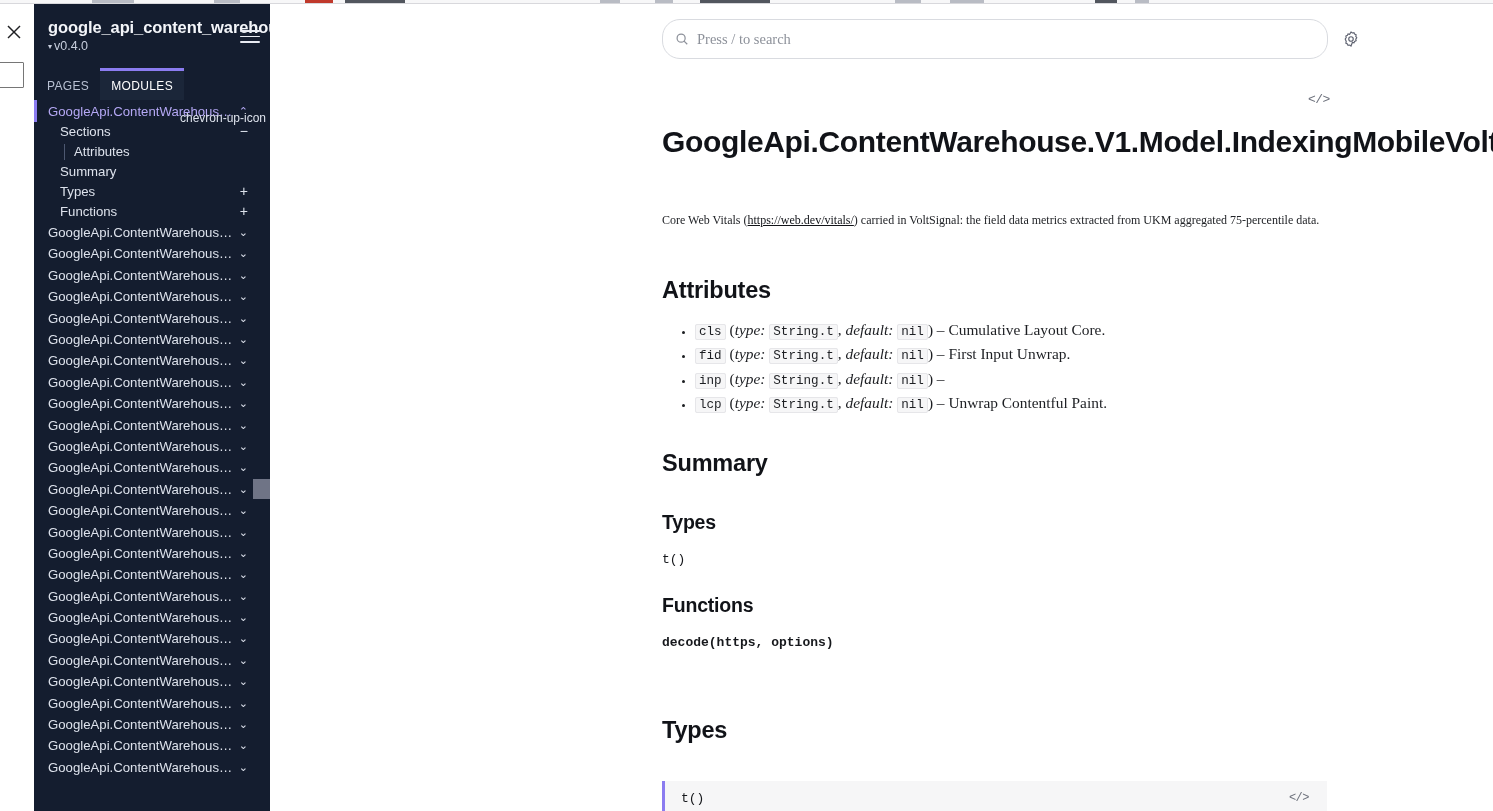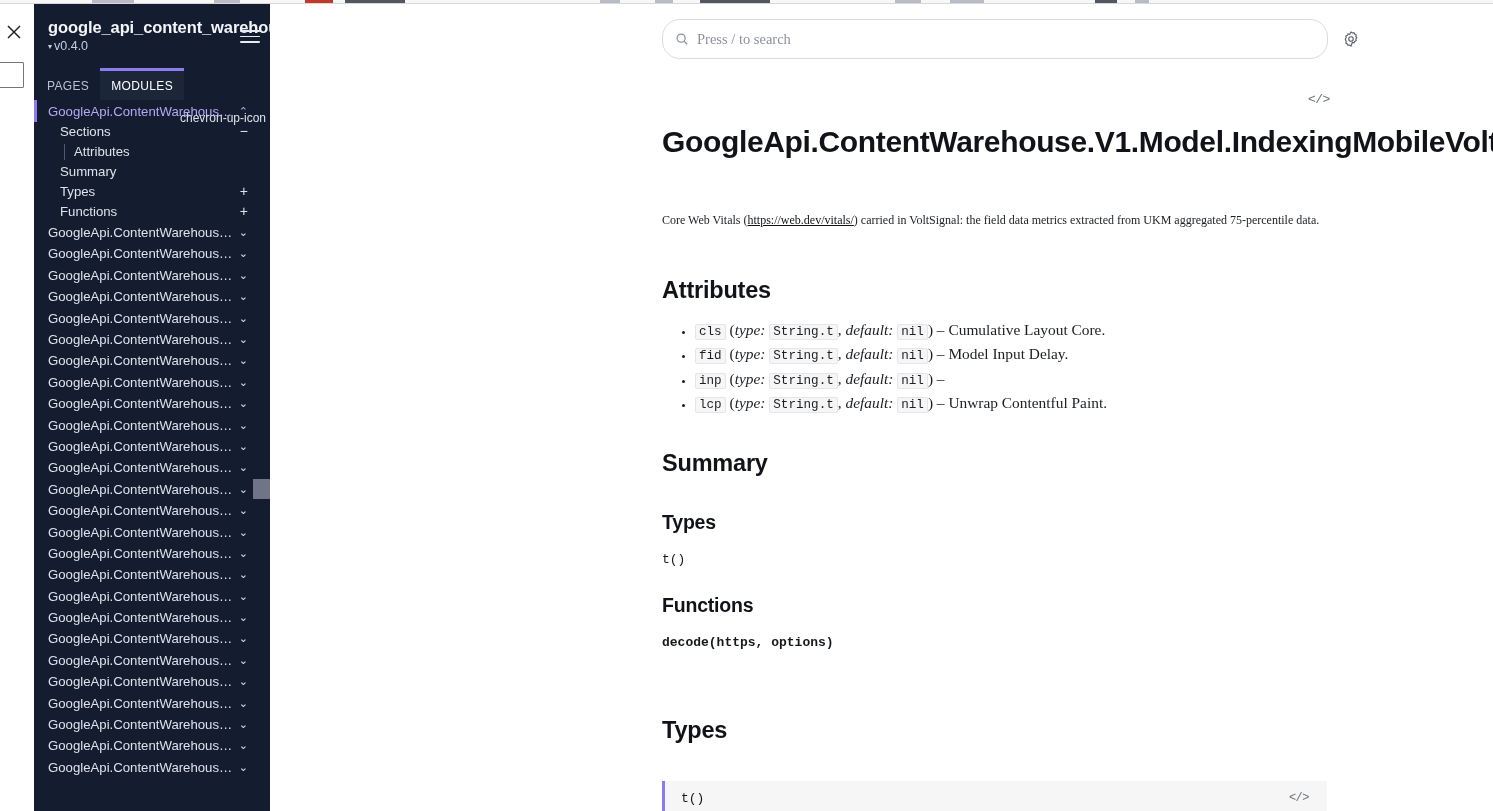--- a/index.html
+++ b/index.html
@@ -607,21 +607,21 @@
   <h1 id="page-title">GoogleApi.ContentWarehouse.V1.Model.IndexingMobileVoltCoreWebVitals</h1>
 
   <p id="page-intro">
     <span>Core Web Vitals (</span><a href="#">https://web.dev/vitals/</a><span>) carried in VoltSignal: the field data metrics extracted from UKM aggregated 75-percentile data.</span>
   </p>
 
   <h2 class="h2" id="h-attributes">Attributes</h2>
 
   <ul id="attr-list">
       <li><code class="inline">cls</code> (<span class="it">type:</span> <code class="inline">String.t</code>, <span class="it">default:</span> <code class="inline">nil</code>) – <span>Cumulative Layout Core.</span></li>
-      <li><code class="inline">fid</code> (<span class="it">type:</span> <code class="inline">String.t</code>, <span class="it">default:</span> <code class="inline">nil</code>) – <span>Model Input Delay.</span></li>
+      <li><code class="inline">fid</code> (<span class="it">type:</span> <code class="inline">String.t</code>, <span class="it">default:</span> <code class="inline">nil</code>) – <span>First Input Unwrap.</span></li>
       <li><code class="inline">inp</code> (<span class="it">type:</span> <code class="inline">String.t</code>, <span class="it">default:</span> <code class="inline">nil</code>) – <span></span></li>
       <li><code class="inline">lcp</code> (<span class="it">type:</span> <code class="inline">String.t</code>, <span class="it">default:</span> <code class="inline">nil</code>) – <span>Unwrap Contentful Paint.</span></li>
     </ul>
 
   <h2 class="h2" id="h-summary">Summary</h2>
   <h3 class="h2 small" id="h-sum-types">Types</h3>
   <div id="sum-type-entry">t()</div>
 
   <h3 class="h2 small" id="h-sum-funcs">Functions</h3>
   <div id="sum-func-entry">decode(https, options)</div>

